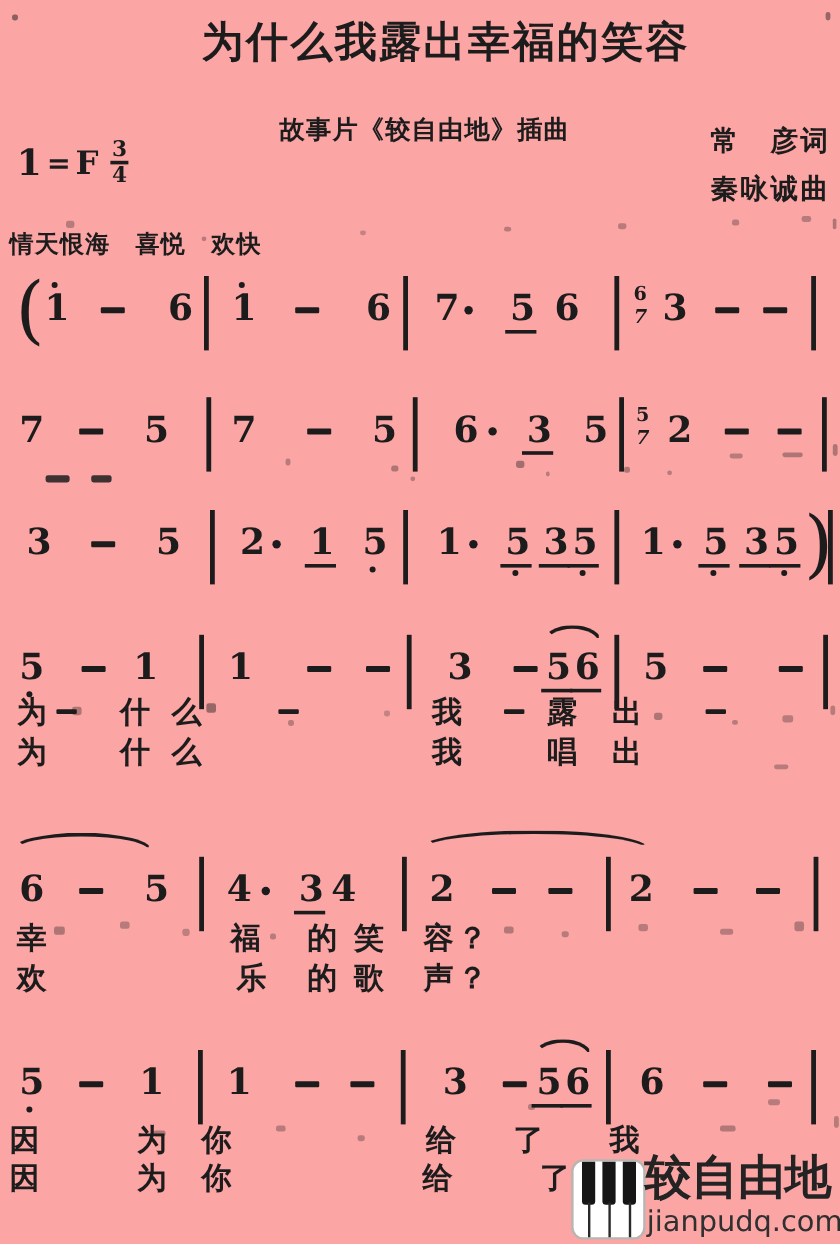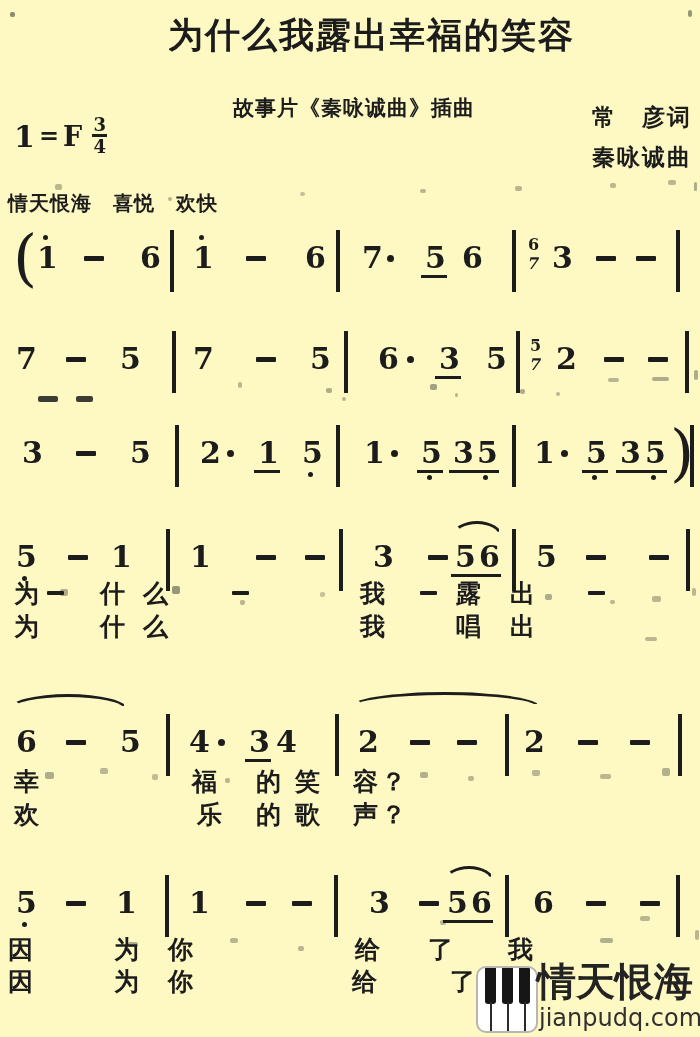--- a/index.html
+++ b/index.html
@@ -1,18 +1,18 @@
 <!DOCTYPE html>
 <html><head>
 <meta charset="utf-8">
 <style>
   html,body{margin:0;padding:0;background:#e8e8e8;}
   #sheet{
     position:relative;width:700px;height:1037px;margin:0 auto;
-    background:#fef9c3;overflow:hidden;
+    background:#fca5a5;overflow:hidden;
     font-family:"DejaVu Sans",sans-serif;color:#1c1c1c;
   }
   .abs{position:absolute;}
   
   .title{font-size:35px;font-weight:700;letter-spacing:2px;white-space:nowrap;}
   .subtitle{font-size:21px;font-weight:700;letter-spacing:1px;white-space:nowrap;}
   .author{font-size:23px;font-weight:700;letter-spacing:2px;white-space:nowrap;text-align:right;}
   .keysig{display:flex;align-items:flex-start;font-family:"DejaVu Serif",serif;font-weight:700;}
   .keysig .k1{font-size:30px;line-height:30px;}
   .keysig .keq{font-size:24px;line-height:28px;margin:0 4px;}
@@ -42,21 +42,21 @@
   .wm-icon .sep{position:absolute;top:34px;width:2.5px;height:33px;background:#2a2a2a;}
   .wm-brand{position:absolute;left:537px;top:961px;font-size:39px;line-height:42px;font-weight:700;letter-spacing:0px;color:#232323;white-space:nowrap;}
   .wm-domain{position:absolute;left:539px;top:1004px;font-size:24px;font-weight:500;color:#303030;white-space:nowrap;}
 </style>
 </head>
 <body>
 
 <div id="sheet">
 
   <div class="abs title" style="left:168px;top:12px;">为什么我露出幸福的笑容</div>
-  <div class="abs subtitle" style="left:233px;top:94px;">故事片《秦咏诚曲》插曲</div>
+  <div class="abs subtitle" style="left:233px;top:94px;">故事片《较自由地》插曲</div>
 
   <div class="abs keysig" style="left:14px;top:122px;">
     <span class="k1">1</span>
     <span class="keq">=</span>
     <span class="kf">F</span>
     <span class="frac">
       <span>3</span>
       <span class="fbar"></span>
       <span>4</span>
     </span>
@@ -313,17 +313,17 @@
 
   <div>
     <div class="wm-icon">
       <div class="bk" style="left:7px;"></div>
       <div class="bk" style="left:24px;"></div>
       <div class="bk" style="left:41px;"></div>
       <div class="sep" style="left:11.5px;"></div>
       <div class="sep" style="left:28.5px;"></div>
       <div class="sep" style="left:45.5px;"></div>
     </div>
-    <div class="wm-brand">情天恨海</div>
+    <div class="wm-brand">较自由地</div>
     <div class="wm-domain">jianpudq.com</div>
   </div>
 
 </div>
 
 </body></html>

